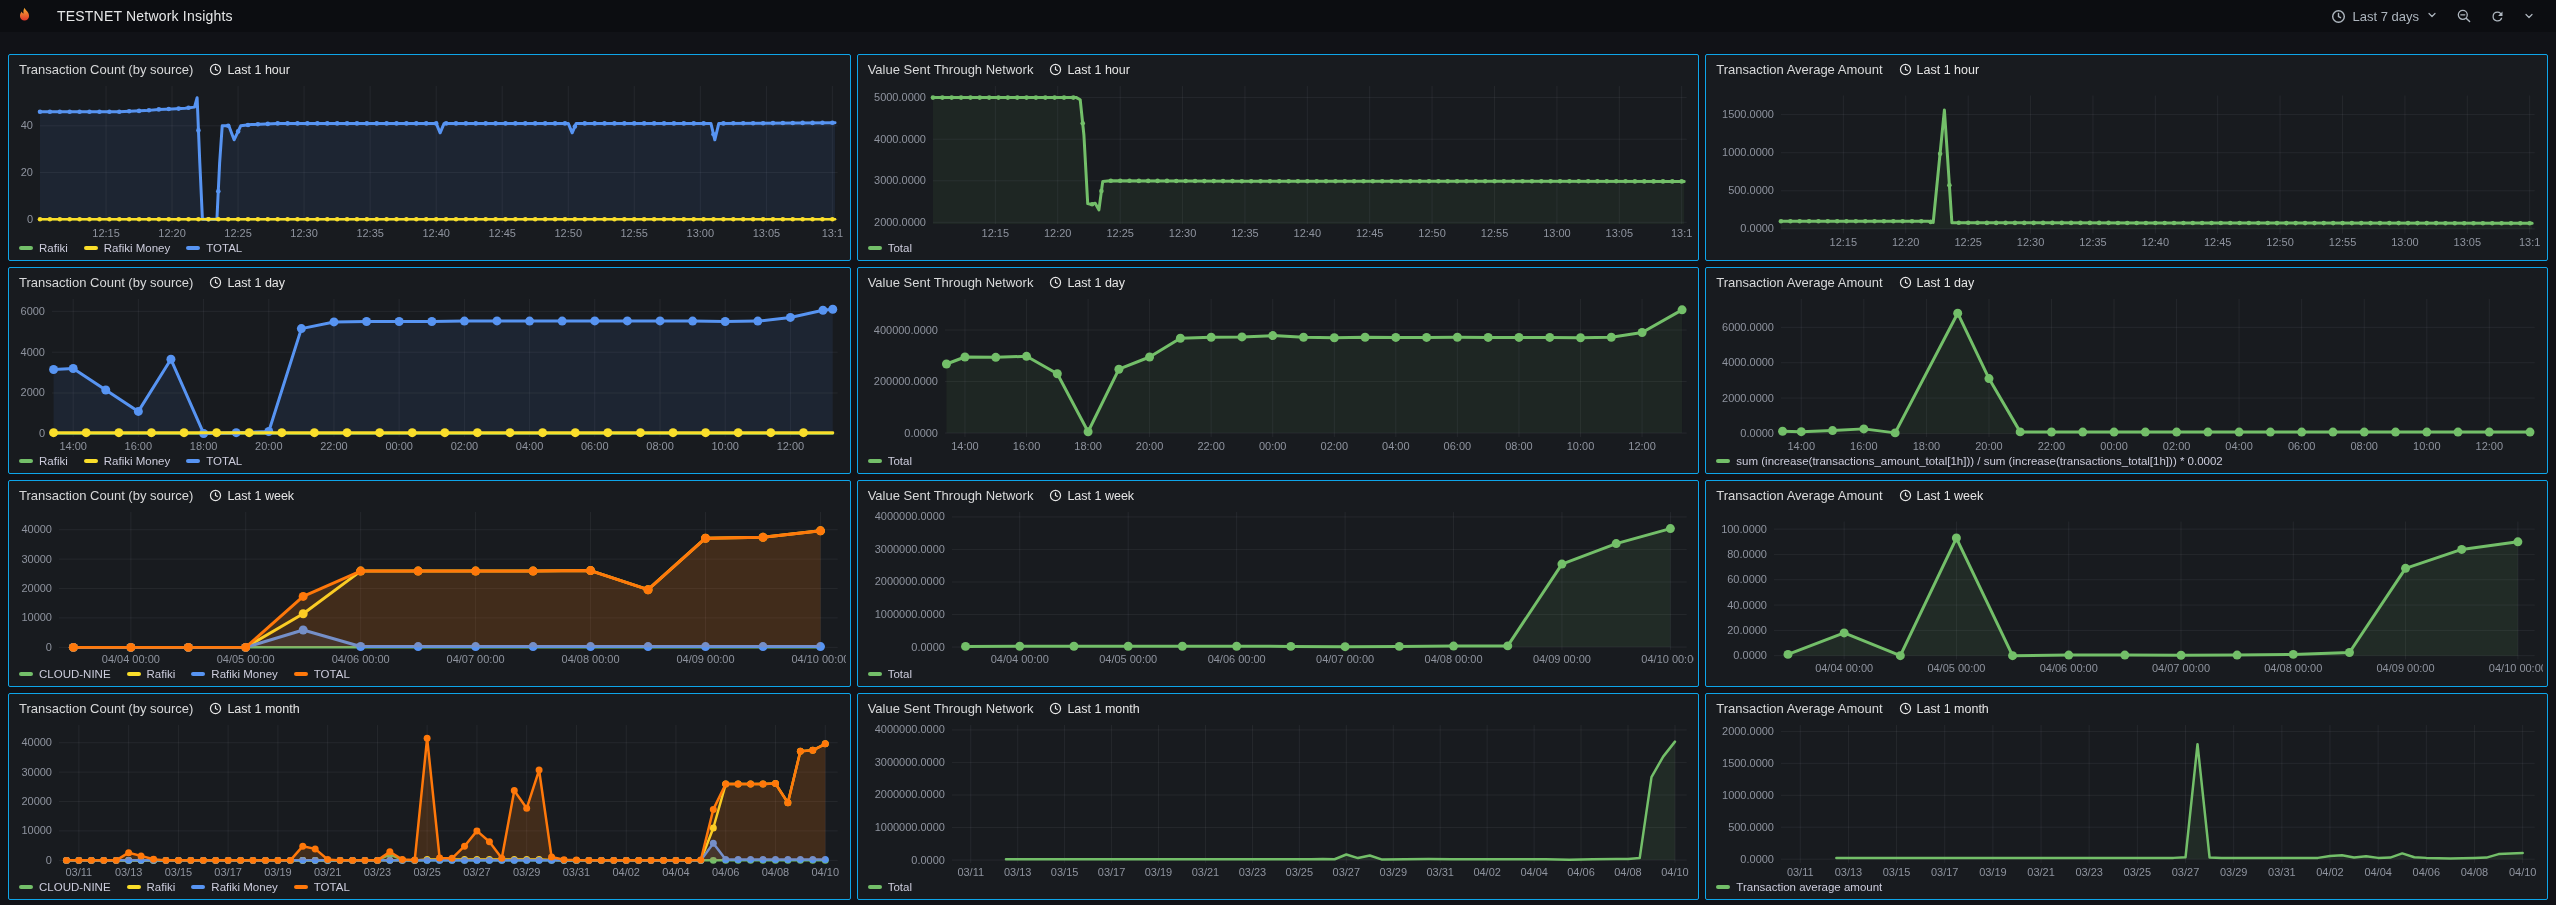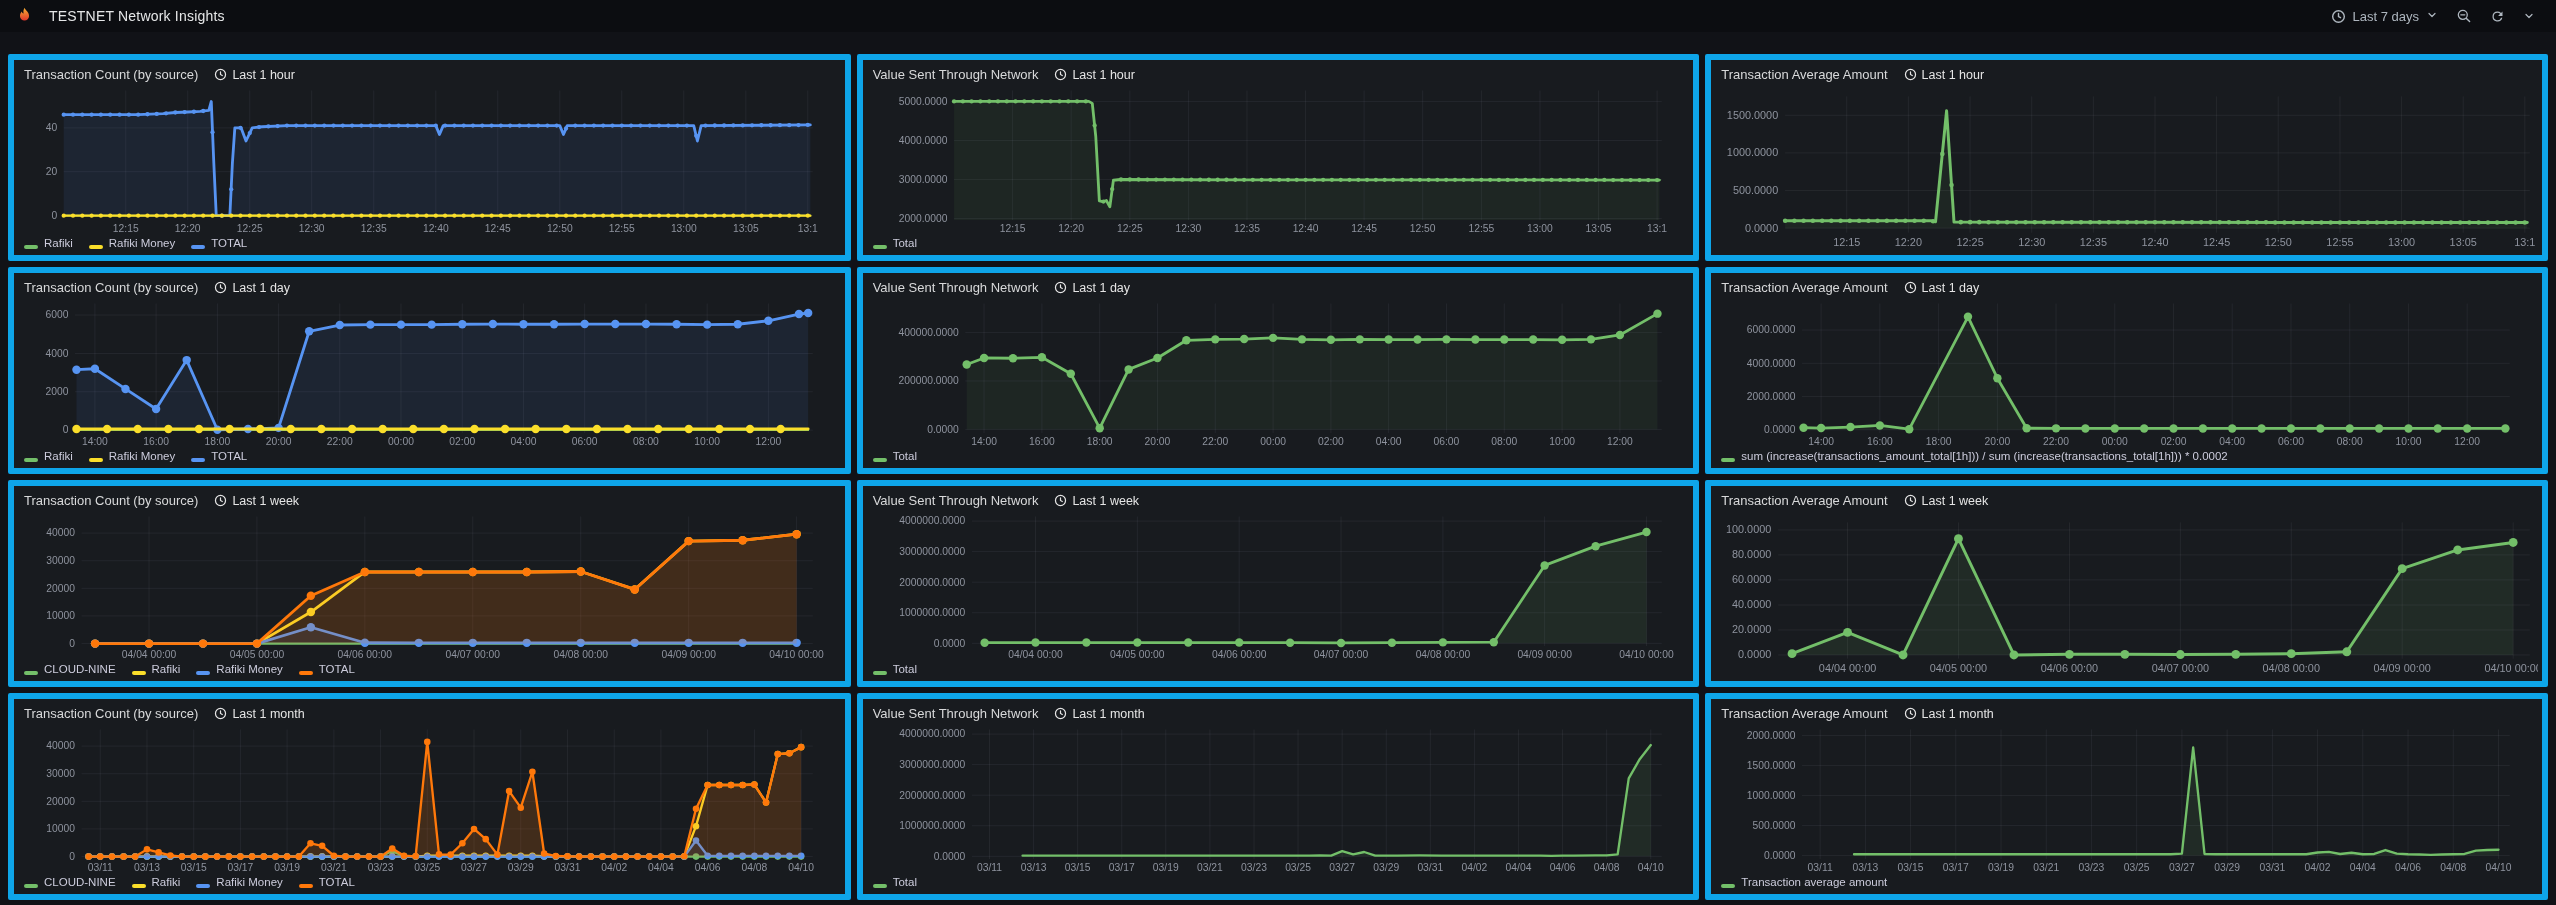--- a/index.html
+++ b/index.html
@@ -1,32 +1,32 @@
 <!DOCTYPE html>
 <html><head>
 <meta charset="utf-8">
 <style>
   html,body{margin:0;padding:0}
   body{width:2556px;height:905px;background:#111217;color:#d8d9da;
        font-family:"Liberation Sans",sans-serif;overflow:hidden;position:relative}
-  .navbar{height:32px;display:flex;align-items:center;padding:0 14px;gap:14px;background:#0c0d11}
+  .navbar{height:32px;display:flex;align-items:center;padding:0 14px;gap:22px;background:#0c0d11}
   .logo{width:21px;height:21px;flex:0 0 auto}
   .nav-title{font-size:14px;color:#e6e7e8;letter-spacing:.2px}
   .nav-right{margin-left:auto;display:flex;align-items:center;gap:4px;color:#aeb6bf}
   .tool-btn{display:flex;align-items:flex-start;gap:7px;font-size:13px;padding:4px 7px;cursor:pointer;border-radius:2px}
   .icon{display:inline-flex;align-items:center;justify-content:center}
   .dashboard{display:grid;grid-template-columns:repeat(3,1fr);grid-auto-rows:207px;gap:6px;padding:22px 8px 0 8px}
-  .panel{background:#181b1f;border:6px solid #0ea5e9;border-radius:2px;display:flex;flex-direction:column;min-width:0;overflow:hidden}
+  .panel{background:#181b1f;border:1px solid #0ea5e9;border-radius:2px;display:flex;flex-direction:column;min-width:0;overflow:hidden}
   .panel-header{display:flex;align-items:center;gap:16px;padding:7px 10px 1px 10px}
   .panel-title{font-size:13px;font-weight:500;color:#d8d9da;cursor:pointer;white-space:nowrap}
   .time-link{display:flex;align-items:center;gap:5px;color:#e5e5e5;font-size:12.5px;cursor:pointer;white-space:nowrap}
   .panel-body{flex:1;min-height:0;padding:0 4px}
   svg.chart{width:100%;height:100%;display:block}
   .panel-legend{display:flex;align-items:center;gap:16px;padding:1px 10px 6px 10px;font-size:11.5px;color:#ccccdc;white-space:nowrap;overflow:hidden}
-  .legend-item{display:flex;align-items:flex-end;gap:6px;cursor:pointer}
+  .legend-item{display:flex;align-items:center;gap:6px;cursor:pointer}
   .swatch{width:14px;height:4px;border-radius:2px;flex:0 0 auto}
 </style>
 </head>
 <body>
 
 <svg width="0" height="0" style="position:absolute" aria-hidden="true">
   <defs>
     <linearGradient id="lg" x1="0" y1="0" x2="0" y2="1">
       <stop offset="0" stop-color="#F8B133"></stop>
         <stop offset="1" stop-color="#E0352B"></stop>

